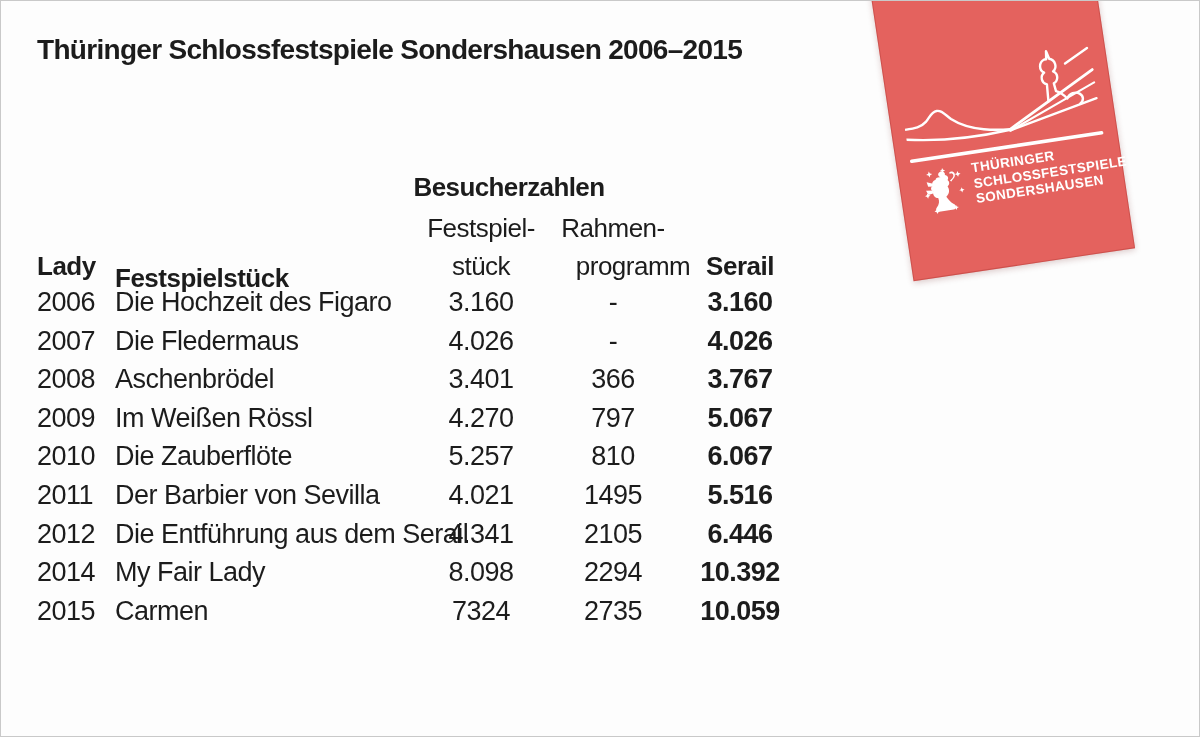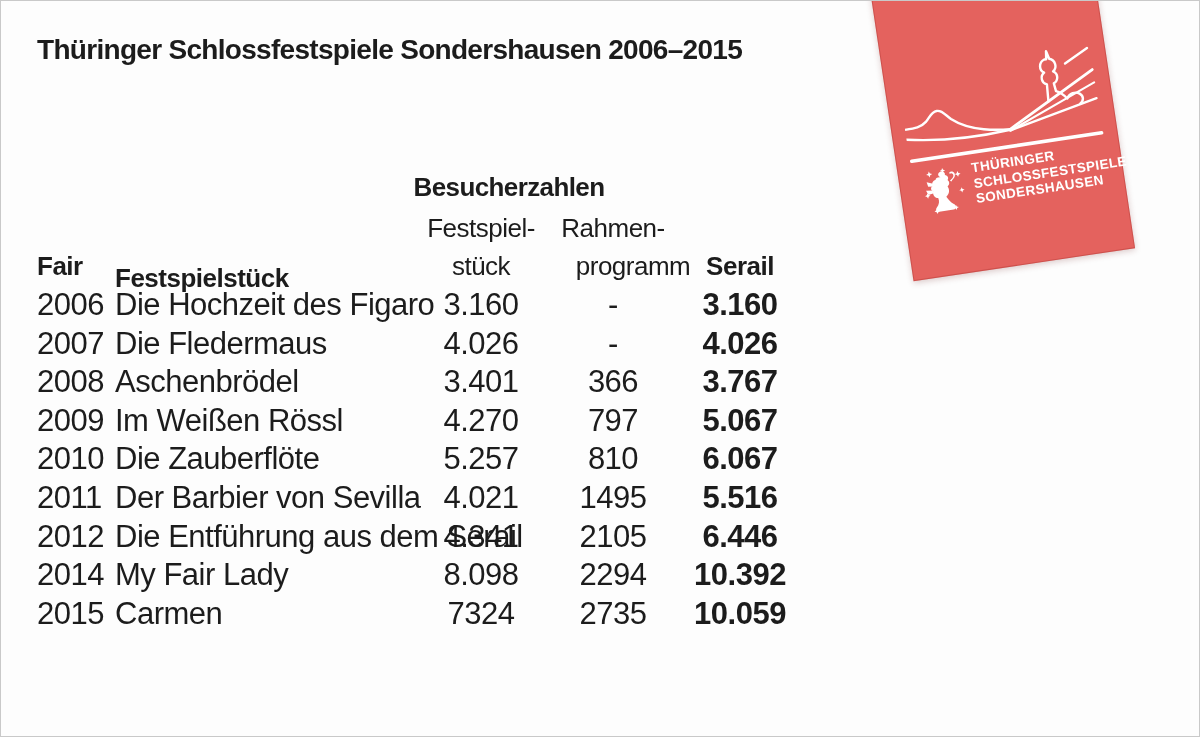--- a/index.html
+++ b/index.html
@@ -39,21 +39,21 @@
   .hdr2-jahr   { left:36px;  top:252px; }
   .hdr2-stueck { left:114px; top:264px; }
   .hdr2-fest   { left:480px; top:252px; }
   .hdr2-rahmen { left:612px; top:252px;margin-left:20px; }
   .hdr2-gesamt { left:739px; top:252px; }
 
   .rows { position:absolute; left:0; top:288px; width:840px; }
   .row  { position:relative; height:38.6px; }
   .row span {
     position:absolute; top:0;
-    font-size:31px; letter-spacing:-0.5px; line-height:1;
+    font-size:27px; letter-spacing:-0.5px; line-height:1;
     white-space:nowrap;
   }
   .c-jahr   { left:36px; }
   .c-stueck { left:114px; }
   .c-num1   { left:480px; transform:translateX(-50%); }
   .c-num2   { left:612px; transform:translateX(-50%); }
   .c-gesamt { left:739px; transform:translateX(-50%); font-weight:bold; }
 
   
   .logo-card {
@@ -81,21 +81,21 @@
 
 <div class="page" style="background: rgb(253, 253, 253); color: rgb(28, 28, 28);">
 
   <div class="title">Thüringer Schlossfestspiele Sondershausen 2006–2015</div>
 
   <div class="group-header">Besucherzahlen</div>
 
   <div class="hdr center-col hdr1-fest">Festspiel-</div>
   <div class="hdr center-col hdr1-rahmen">Rahmen-</div>
 
-  <div class="hdr bold hdr2-jahr">Fair</div>
+  <div class="hdr bold hdr2-jahr">Lady</div>
   <div class="hdr bold hdr2-stueck">Festspielstück</div>
   <div class="hdr center-col hdr2-fest">stück</div>
   <div class="hdr center-col hdr2-rahmen">programm</div>
   <div class="hdr bold center-col hdr2-gesamt">Serail</div>
 
   <div class="rows" id="rows">
   <div class="row">
     <span class="c-jahr">2006</span>
     <span class="c-stueck">Die Hochzeit des Figaro</span>
     <span class="c-num1">3.160</span>

